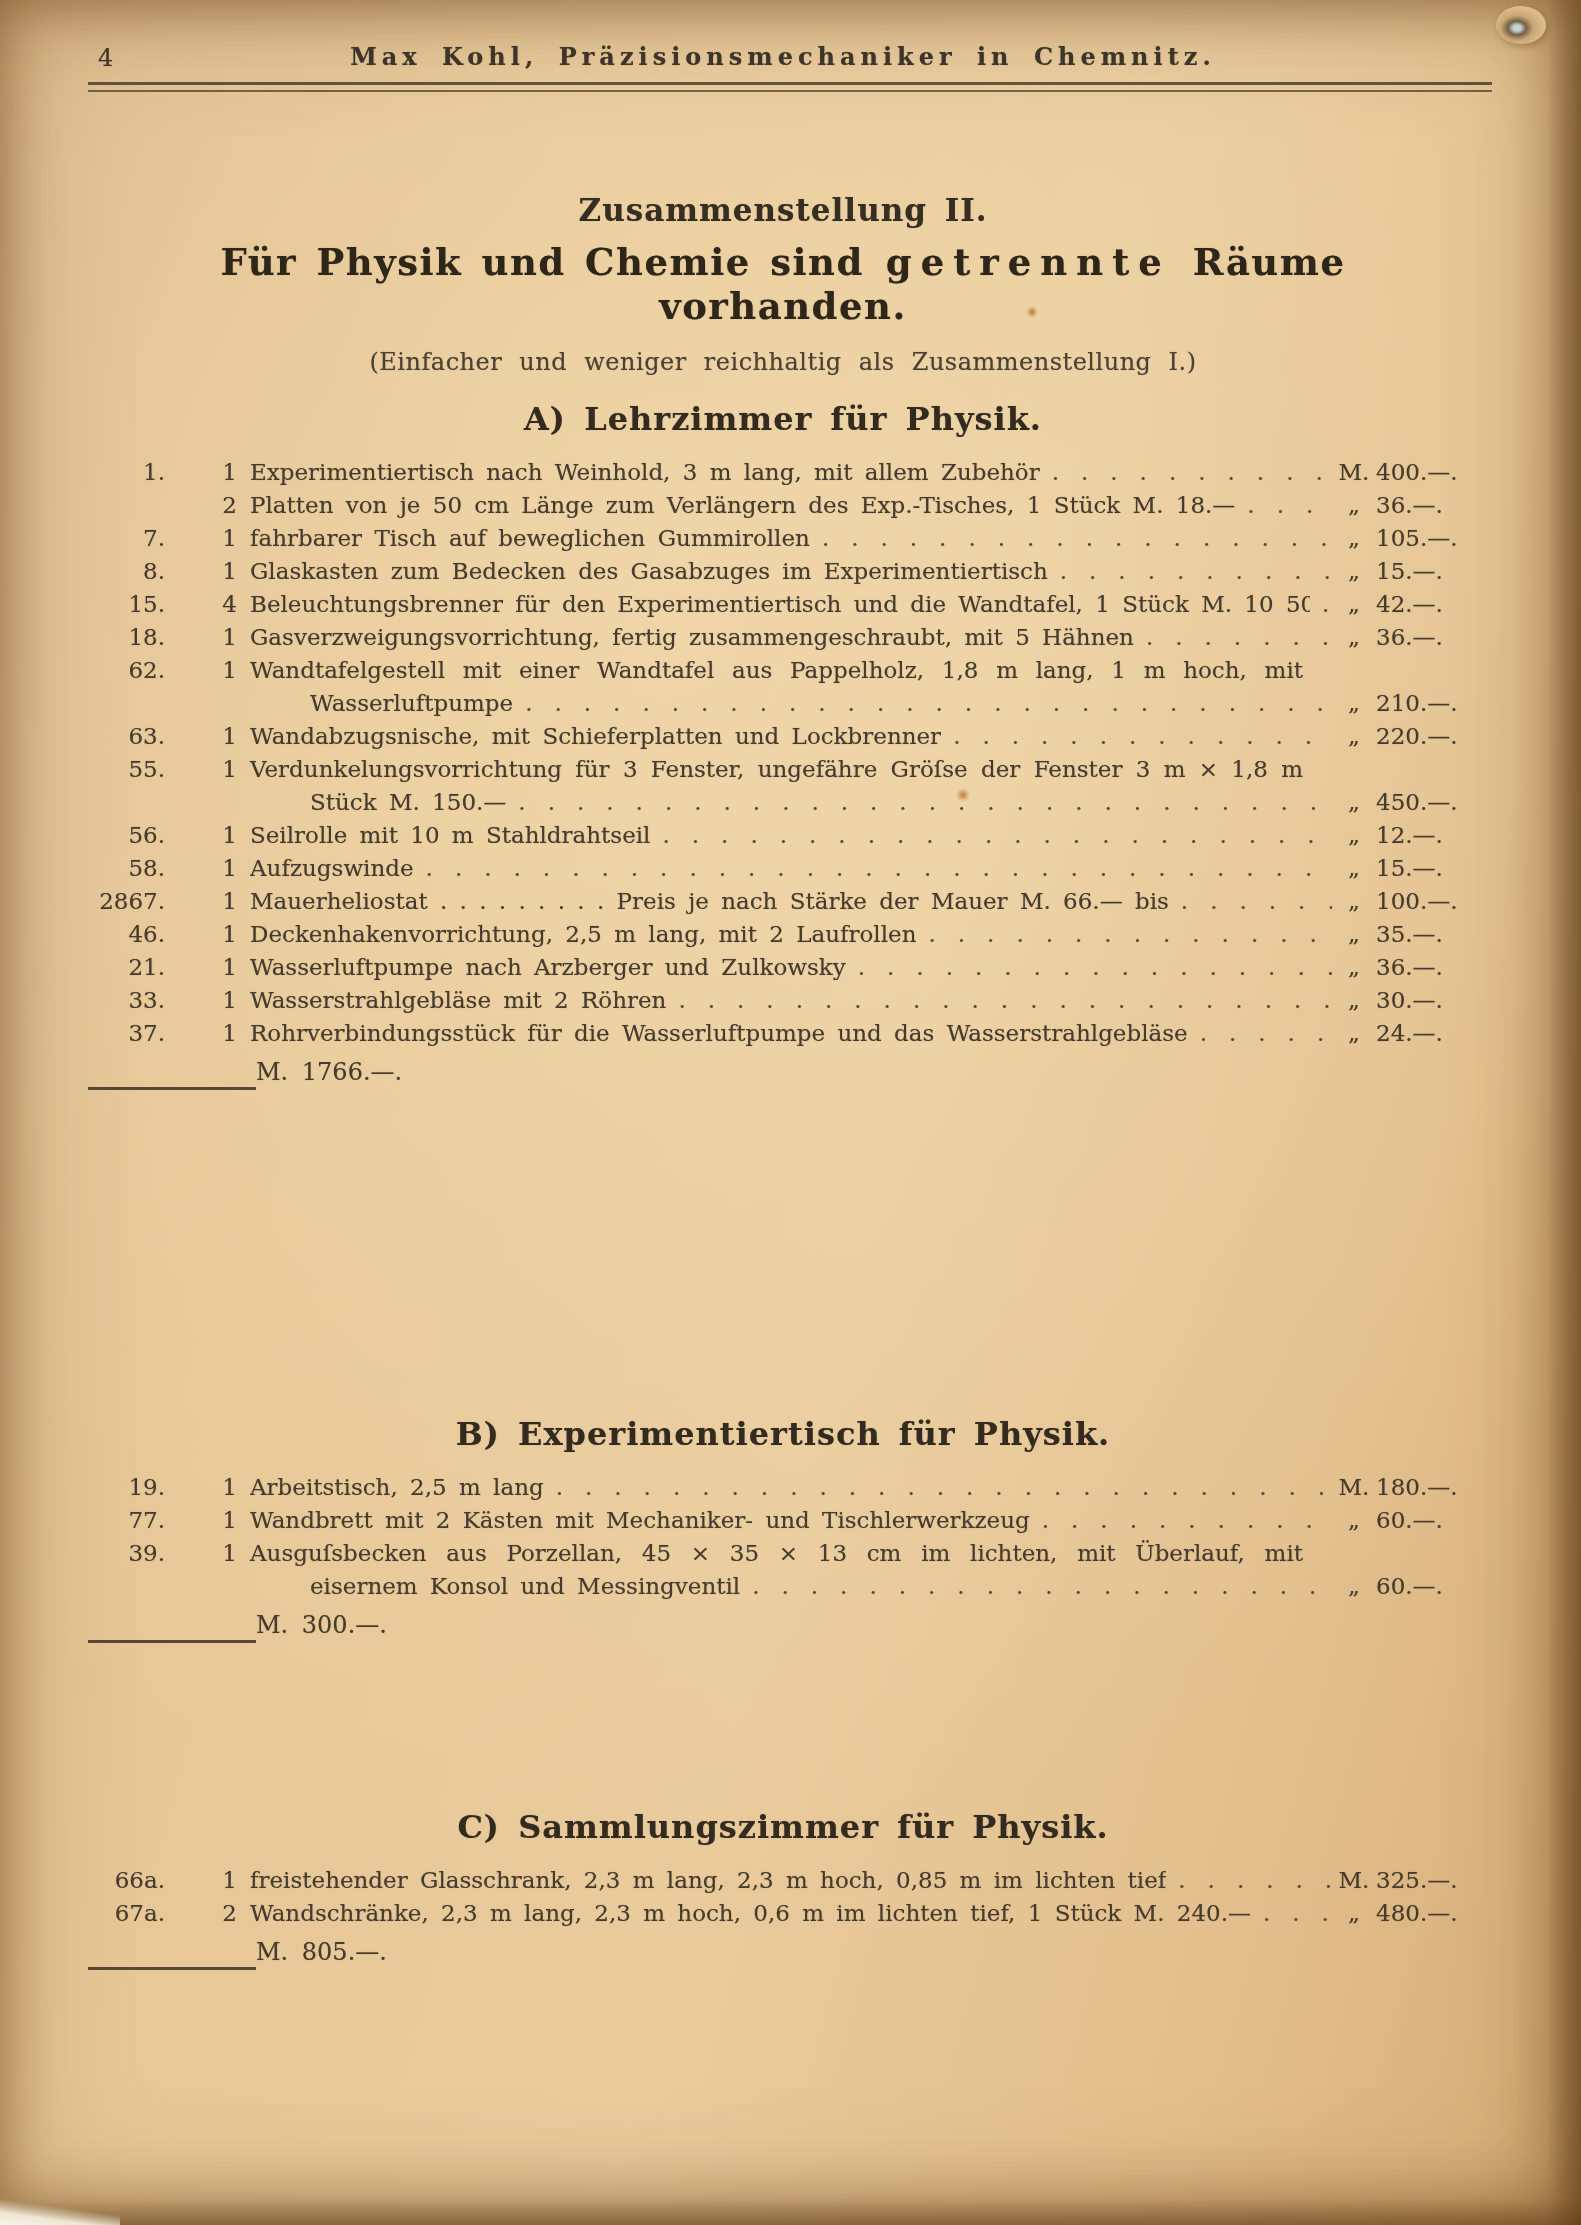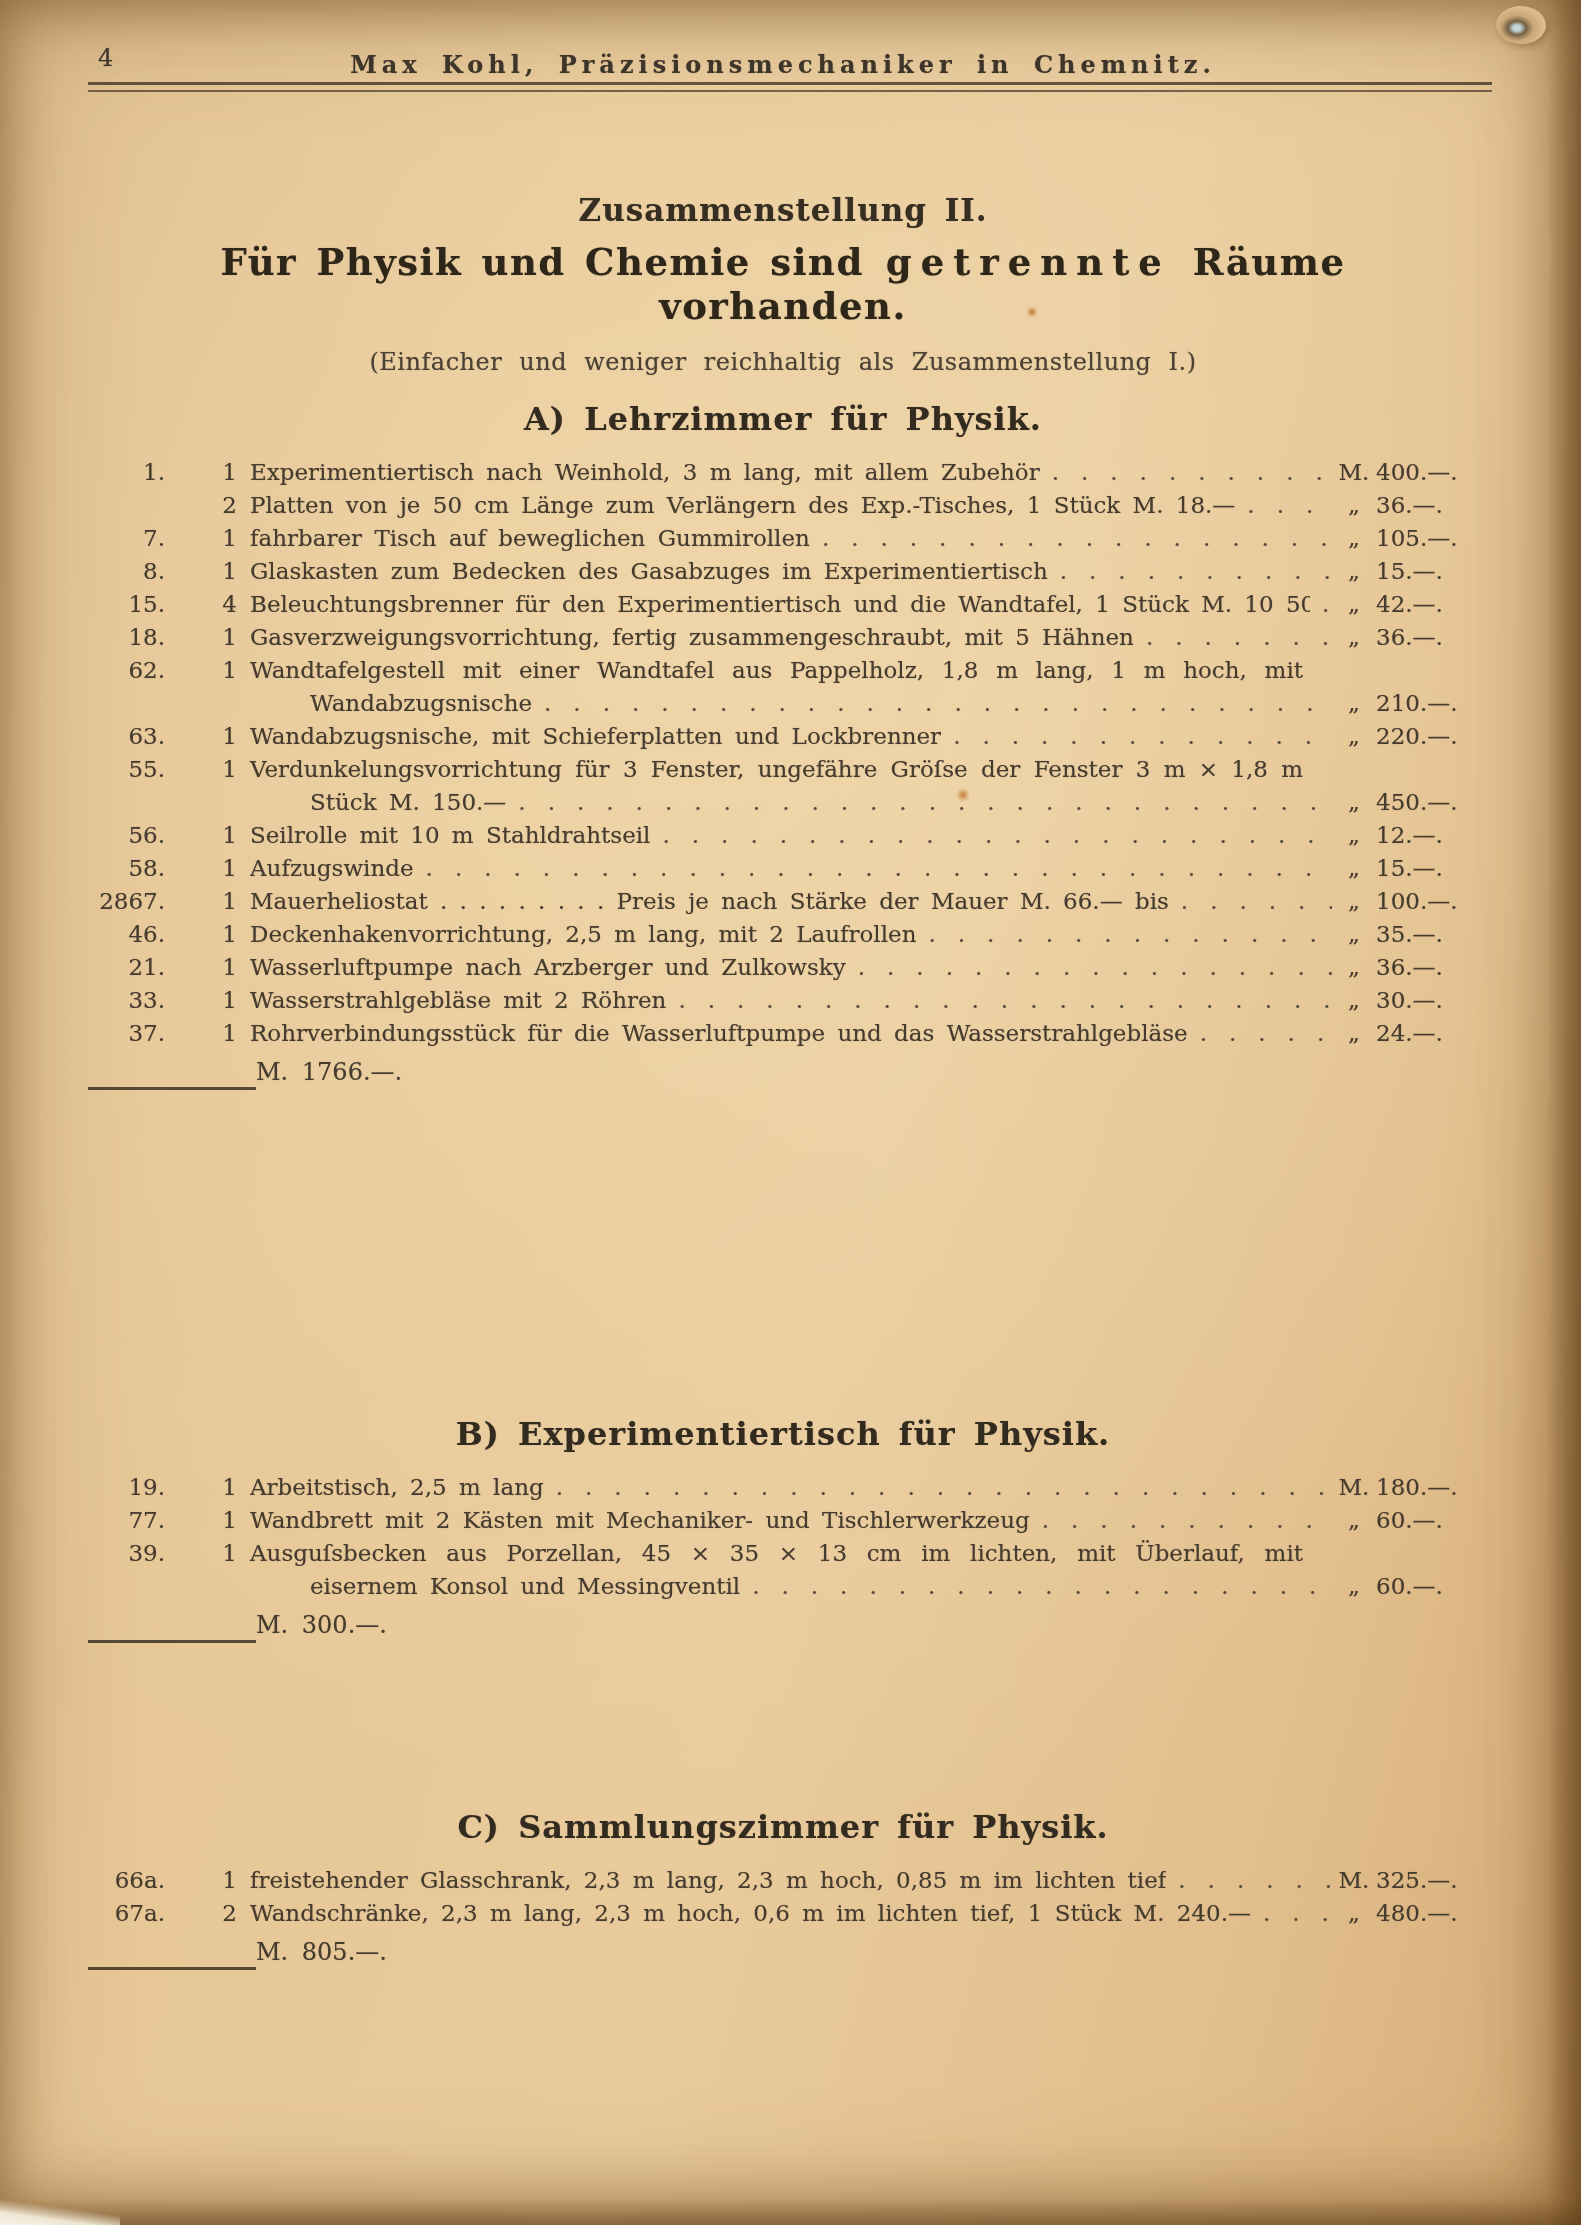--- a/index.html
+++ b/index.html
@@ -28,21 +28,21 @@
   .stain1 { position:absolute; left:1026px; top:306px; width:12px; height:12px; border-radius:50%;
     background:radial-gradient(circle, rgba(186,106,38,0.85), rgba(186,106,38,0) 70%); }
   .stain2 { position:absolute; left:956px; top:788px; width:14px; height:14px; border-radius:50%;
     background:radial-gradient(circle, rgba(186,106,38,0.8), rgba(186,106,38,0) 70%); }
 
   .content { position:absolute; left:88px; top:36px; width:1390px; }
   .ink { color:#453b2e; text-shadow:0 0 1px rgba(70,60,46,0.45); }
 
   .running { position:relative; height:40px; font-weight:bold; font-size:24px; color:#3d342a; }
   .pagenum { position:absolute; left:10px; top:8px; font-weight:normal; }
-  .rh { position:absolute; left:100px; top:14px; width:1190px; text-align:center;
+  .rh { position:absolute; left:100px; top:6px; width:1190px; text-align:center;
         letter-spacing:5px; word-spacing:7px; }
   .double-rule { margin-top:6px; width:1404px; height:5px;
     border-top:3px solid rgba(77,63,44,0.85); border-bottom:2px solid rgba(77,63,44,0.75); }
 
   .doc-title { margin-top:100px; text-align:center; font-size:31px; font-weight:bold;
     letter-spacing:1px; word-spacing:6px; color:#362e22; }
   .doc-heading { margin-top:12px; text-align:center; font-size:37px; font-weight:bold;
     letter-spacing:1.5px; word-spacing:5px; color:#2e2719; }
   .doc-heading .emph { letter-spacing:9px; margin:0 22px; }
   .doc-subtitle { margin-top:20px; text-align:center; font-size:24px;
@@ -145,21 +145,21 @@
               <span class="mark">„</span>
               <span class="price">36.—.</span>
             </div>
             <div class="row">
               <span class="num">62.</span>
               <span class="qty">1</span>
               <span class="desc fill">Wandtafelgestell mit einer Wandtafel aus Pappelholz, 1,8 m lang, 1 m hoch, mit</span>
             </div>
             <div class="row">
               <span class="contindent"></span>
-              <span class="desc cont">Wandabzugsnische</span>
+              <span class="desc cont">Wasserluftpumpe</span>
               <span class="leader">................................................................................</span>
               <span class="mark">„</span>
               <span class="price">210.—.</span>
             </div>
             <div class="row">
               <span class="num">63.</span>
               <span class="qty">1</span>
               <span class="desc">Wandabzugsnische, mit Schieferplatten und Lockbrenner</span>
               <span class="leader">................................................................................</span>
               <span class="mark">„</span>

